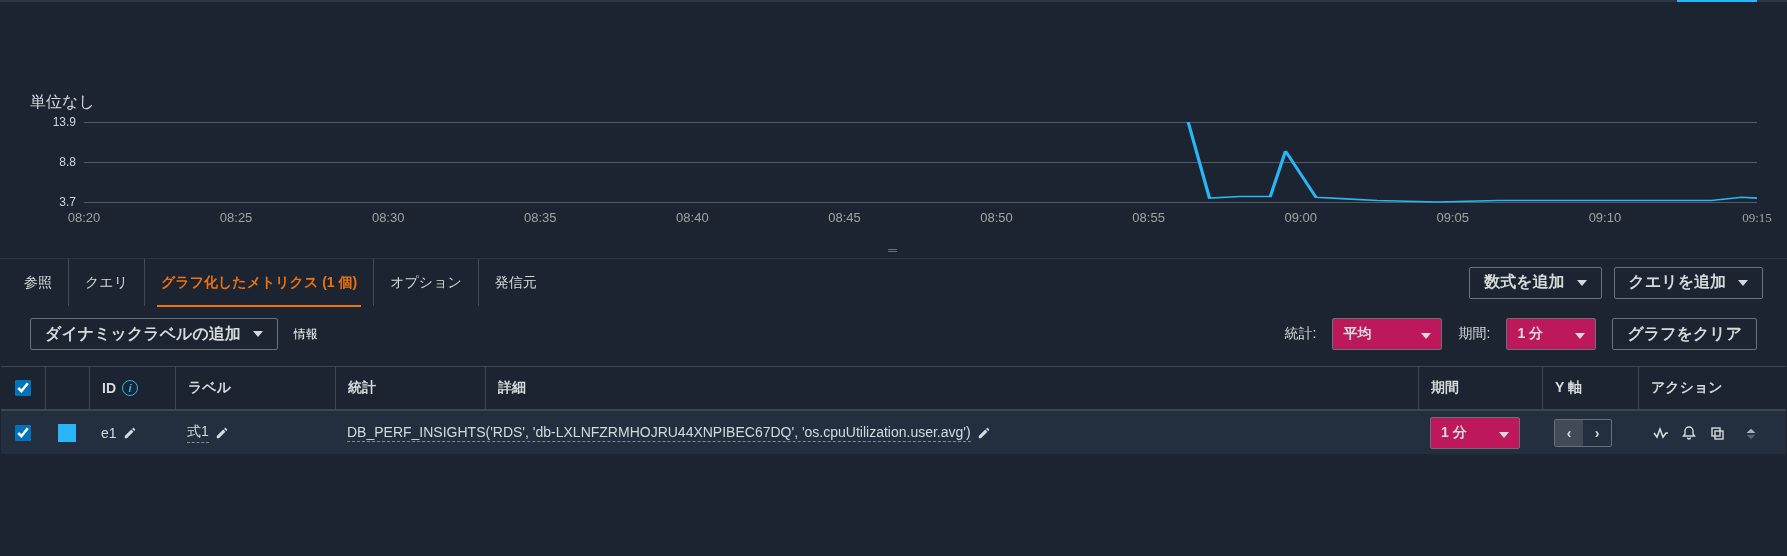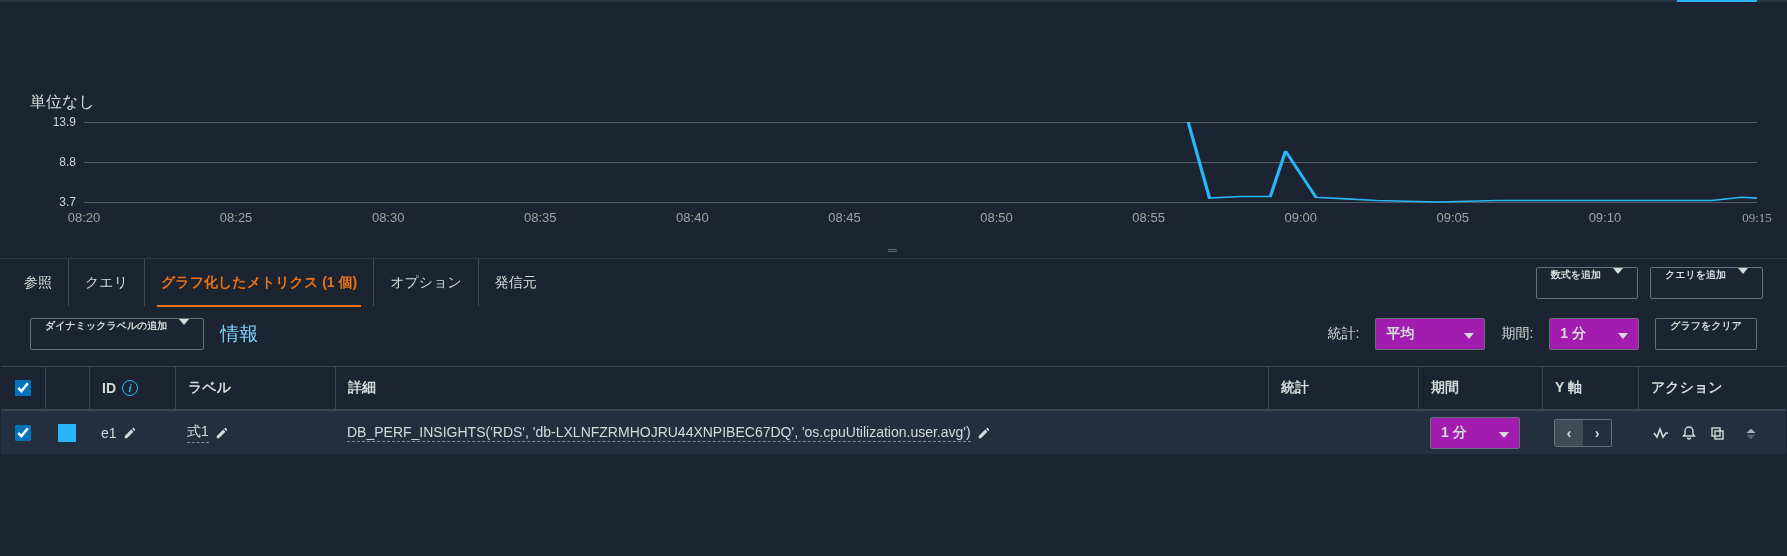--- a/index.html
+++ b/index.html
@@ -113,27 +113,27 @@
   }
   .tab.active::after {
     content:"";
     position:absolute;
     left:12px; right:12px; bottom:-1px;
     height:2px; background:#ec7211;
   }
   .tab:last-of-type { border-right: none; }
   .tabs-row .spacer { flex:1; }
   .btn {
-    display:inline-flex; align-items:flex-start; gap:8px;
+    display:inline-flex; align-items:center; gap:8px;
     height: 32px;
     padding: 0 14px;
     background: #1b2430;
     border: 1px solid #687078;
     color: #d5dbdb;
-    font-size: 10px;
+    font-size: 16px;
     font-weight: 700;
     cursor: pointer;
     border-radius: 2px;
     white-space: nowrap;
   }
   .btn + .btn { margin-left: 12px; }
   .caret-down::after {
     content:"";
     display:inline-block;
     width:0;height:0;
@@ -143,27 +143,27 @@
     margin-left:4px;
   }
 
   
   .controls-row {
     display:flex;
     align-items:center;
     padding: 12px 30px 16px 30px;
     gap: 16px;
   }
-  .link { color:#7dd3fc; cursor:pointer; font-size:19px; }
+  .link { color:#ffffff; cursor:pointer; font-size:12px; }
   .controls-row .spacer { flex:1; }
   .lbl { font-size:14px; color:#d5dbdb; }
   .select {
     display:inline-flex; align-items:center; justify-content:space-between;
     height:32px; padding:0 10px;
-    border:1px solid #687078; background:#a21caf;
+    border:1px solid #687078; background:#be185d;
     min-width: 110px;
     cursor:pointer;
     font-weight:700;
     border-radius:2px;
   }
   .select.small { min-width: 90px; }
   .select .caret { margin-left:auto; }
 
   
   .table {
@@ -307,22 +307,22 @@
   <div class="thead">
     <div class="cell c-check">
         <input type="checkbox" class="chk" checked="" style="">
       </div>
     <div class="cell c-color"></div>
     <div class="cell c-id">
       <span>ID</span>
       <span class="info-icon">i</span>
     </div>
     <div class="cell c-label">ラベル</div>
+    <div class="cell c-stat">統計</div>
     <div class="cell c-detail">詳細</div>
-    <div class="cell c-stat">統計</div>
     <div class="cell c-period">期間</div>
     <div class="cell c-yaxis">Y 軸</div>
     <div class="cell c-action">アクション</div>
   </div>
 
   <div class="trow">
     <div class="cell c-check">
         <input type="checkbox" class="chk" checked="" style="">
       </div>
     <div class="cell c-color">

